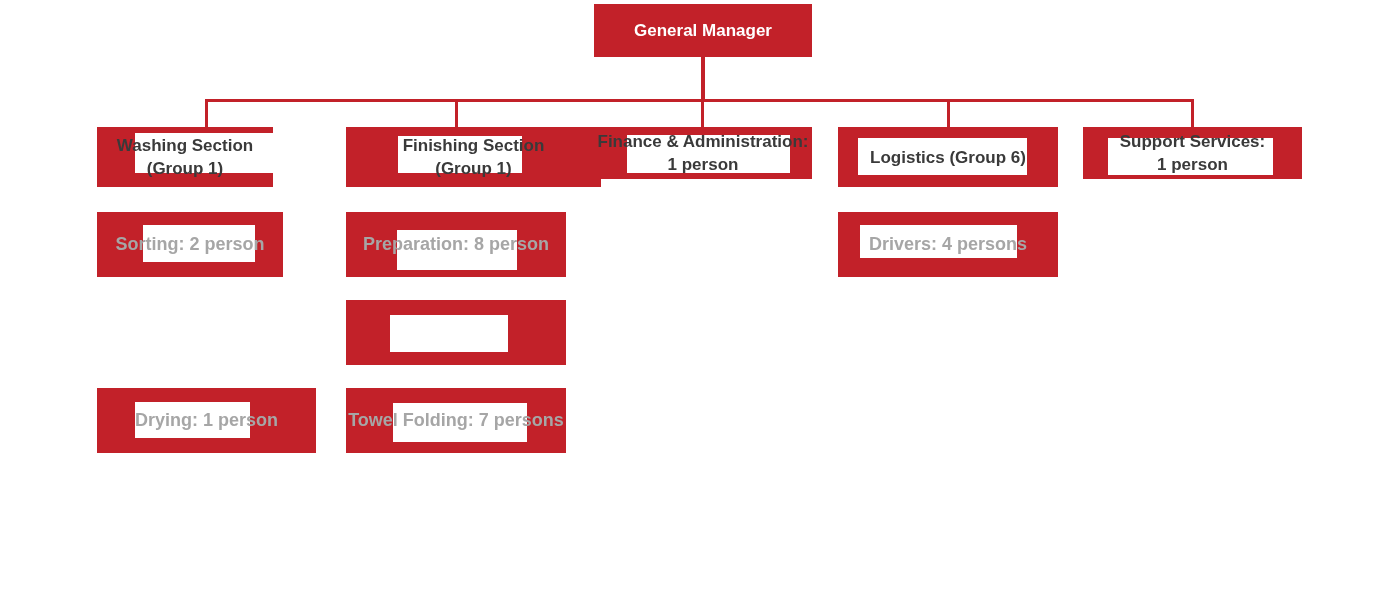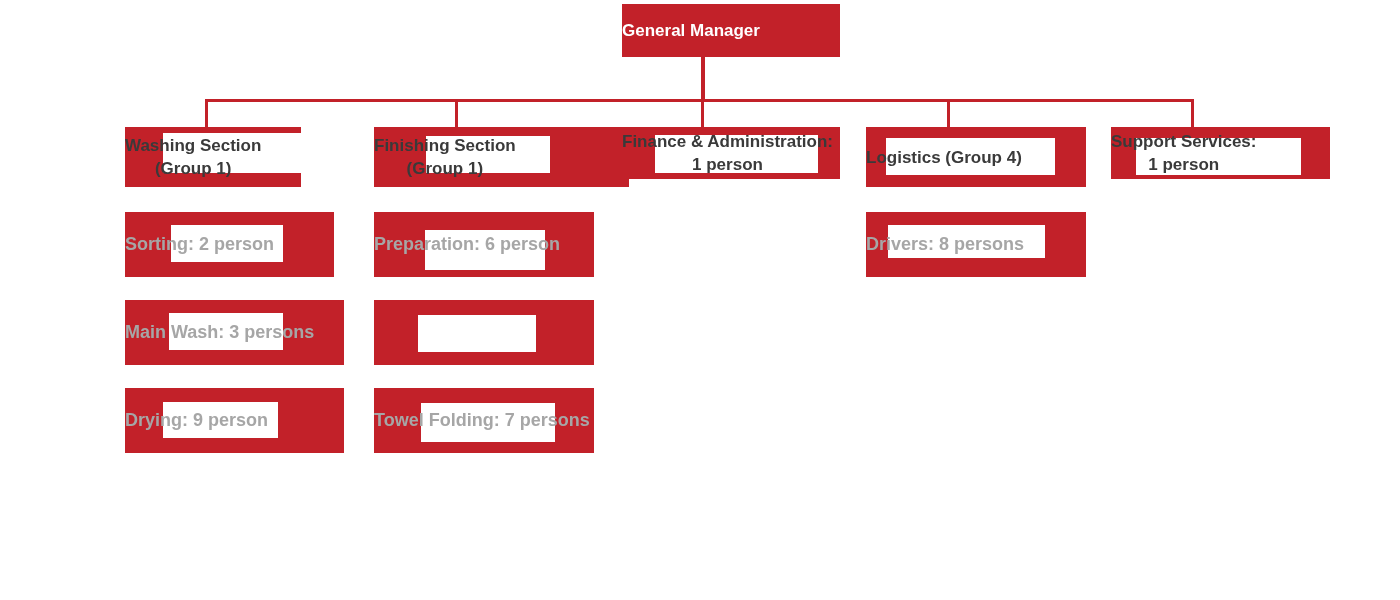--- a/index.html
+++ b/index.html
@@ -1,19 +1,19 @@
 <!DOCTYPE html>
 <html style="--node-red: #c22129; --connector-red: #c22129; --label-background: #ffffff; --root-text: #ffffff; --group-title-text: #3a3a3a; --member-text: #a6a6a6; --page-background: #ffffff;"><head>
 <meta charset="utf-8">
 <style>
   html,body{margin:0;padding:0;background:#fff;}
   body{font-family:"Liberation Sans",sans-serif;}
   .canvas{position:relative;width:1400px;height:600px;background:var(--page-background,#ffffff);overflow:hidden;}
   .line{position:absolute;background:var(--connector-red,#c22129);}
-  .node{position:absolute;background:var(--node-red,#c22129);display:flex;align-items:center;margin-left:28px;}
+  .node{position:absolute;background:var(--node-red,#c22129);display:flex;align-items:center;justify-content:center;}
   .bg{position:absolute;background:var(--label-background,#ffffff);}
   .txt{position:relative;text-align:center;white-space:nowrap;}
   .hdr{font-size:17px;line-height:23px;font-weight:600;color:var(--group-title-text,#3a3a3a);}
   .member{font-size:18px;font-weight:600;color:var(--member-text,#a6a6a6);}
   .root-txt{font-size:17px;font-weight:600;color:var(--root-text,#ffffff);}
 </style>
 </head>
 <body>
 
 <div class="canvas">
@@ -30,69 +30,65 @@
     <div class="txt root-txt">General Manager</div>
   </div>
 
   <div class="node" style="left:97px;top:127px;width:176px;height:60px">
     <span class="bg" style="left:38px;top:6px;width:138px;height:40px"></span>
     <div class="txt hdr">
       <span>Washing Section</span><br>
       <span>(Group 1)</span>
     </div>
   </div>
-  <div class="node" style="left:97px;top:212px;width:209px;height:65px">
+  <div class="node" style="left:97px;top:212px;width:186px;height:65px">
     <span class="bg" style="left:46px;top:13px;width:112px;height:37px"></span>
     <div class="txt member">Sorting: 2 person</div>
   </div>
-  <div class="node" style="left:97px;top:300px;width:219px;height:65px">
-    <span class="bg" style="left:44px;top:13px;width:114px;height:37px"></span>
-    <div class="txt member">Main Wash: 3 persons</div>
-  </div>
   <div class="node" style="left:97px;top:388px;width:219px;height:65px">
     <span class="bg" style="left:38px;top:14px;width:115px;height:36px"></span>
-    <div class="txt member">Drying: 9 person</div>
+    <div class="txt member">Drying: 1 person</div>
   </div>
 
   <div class="node" style="left:346px;top:127px;width:255px;height:60px">
     <span class="bg" style="left:52px;top:9px;width:124px;height:37px"></span>
     <div class="txt hdr">
       <span>Finishing Section</span><br>
       <span>(Group 1)</span>
     </div>
   </div>
   <div class="node" style="left:346px;top:212px;width:220px;height:65px">
     <span class="bg" style="left:51px;top:18px;width:120px;height:40px"></span>
-    <div class="txt member">Preparation: 6 person</div>
+    <div class="txt member">Preparation: 8 person</div>
   </div>
   <div class="node" style="left:346px;top:300px;width:220px;height:65px">
     <span class="bg" style="left:44px;top:15px;width:118px;height:37px"></span>
   </div>
   <div class="node" style="left:346px;top:388px;width:220px;height:65px">
     <span class="bg" style="left:47px;top:15px;width:134px;height:39px"></span>
     <div class="txt member">Towel Folding: 7 persons</div>
   </div>
 
   <div class="node" style="left:594px;top:127px;width:218px;height:52px">
     <span class="bg" style="left:33px;top:8px;width:163px;height:38px"></span>
     <div class="txt hdr">
       <span>Finance &amp; Administration:</span><br>
       <span>1 person</span>
     </div>
   </div>
 
   <div class="node" style="left:838px;top:127px;width:220px;height:60px">
     <span class="bg" style="left:20px;top:11px;width:169px;height:37px"></span>
     <div class="txt hdr">
-      <span>Logistics (Group 4)</span>
+      <span>Logistics (Group 6)</span>
     </div>
   </div>
   <div class="node" style="left:838px;top:212px;width:220px;height:65px">
     <span class="bg" style="left:22px;top:13px;width:157px;height:33px"></span>
-    <div class="txt member">Drivers: 8 persons</div>
+    <div class="txt member">Drivers: 4 persons</div>
   </div>
 
   <div class="node" style="left:1083px;top:127px;width:219px;height:52px">
     <span class="bg" style="left:25px;top:11px;width:165px;height:37px"></span>
     <div class="txt hdr">
       <span>Support Services:</span><br>
       <span>1 person</span>
     </div>
   </div>
 

